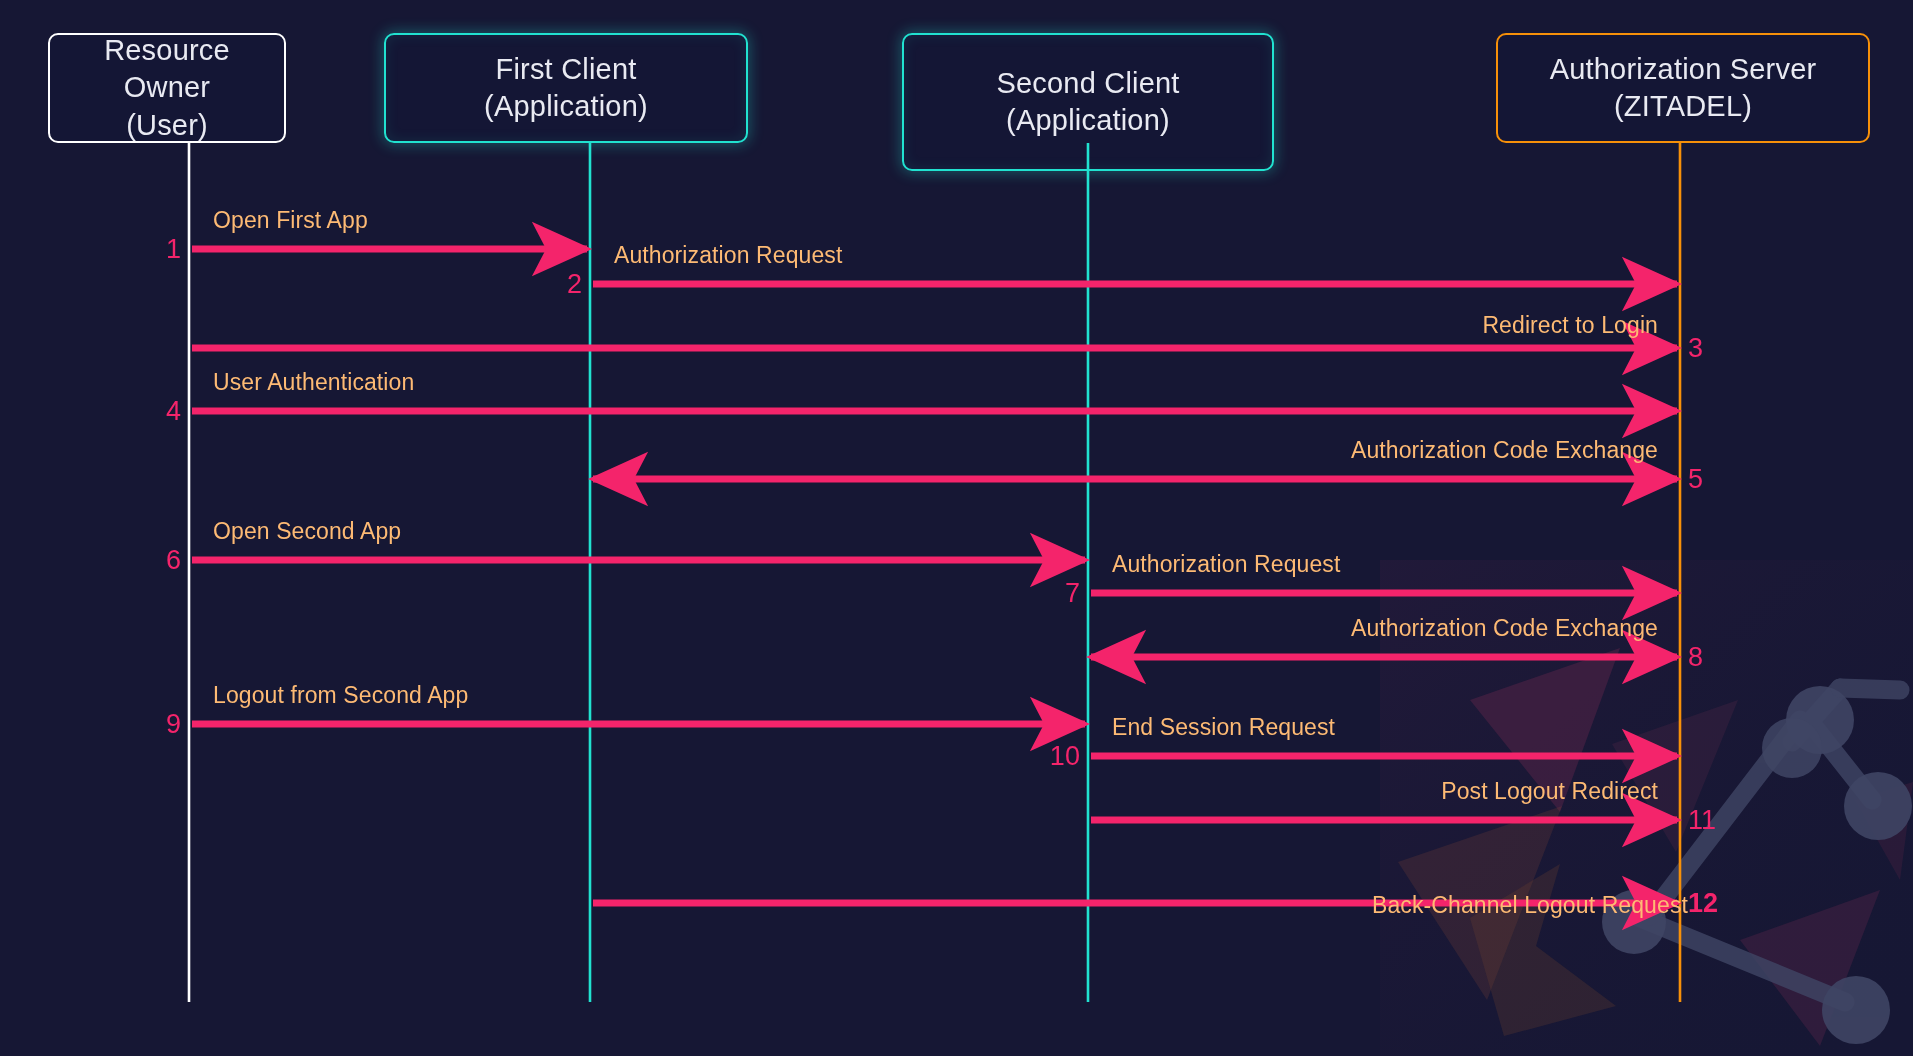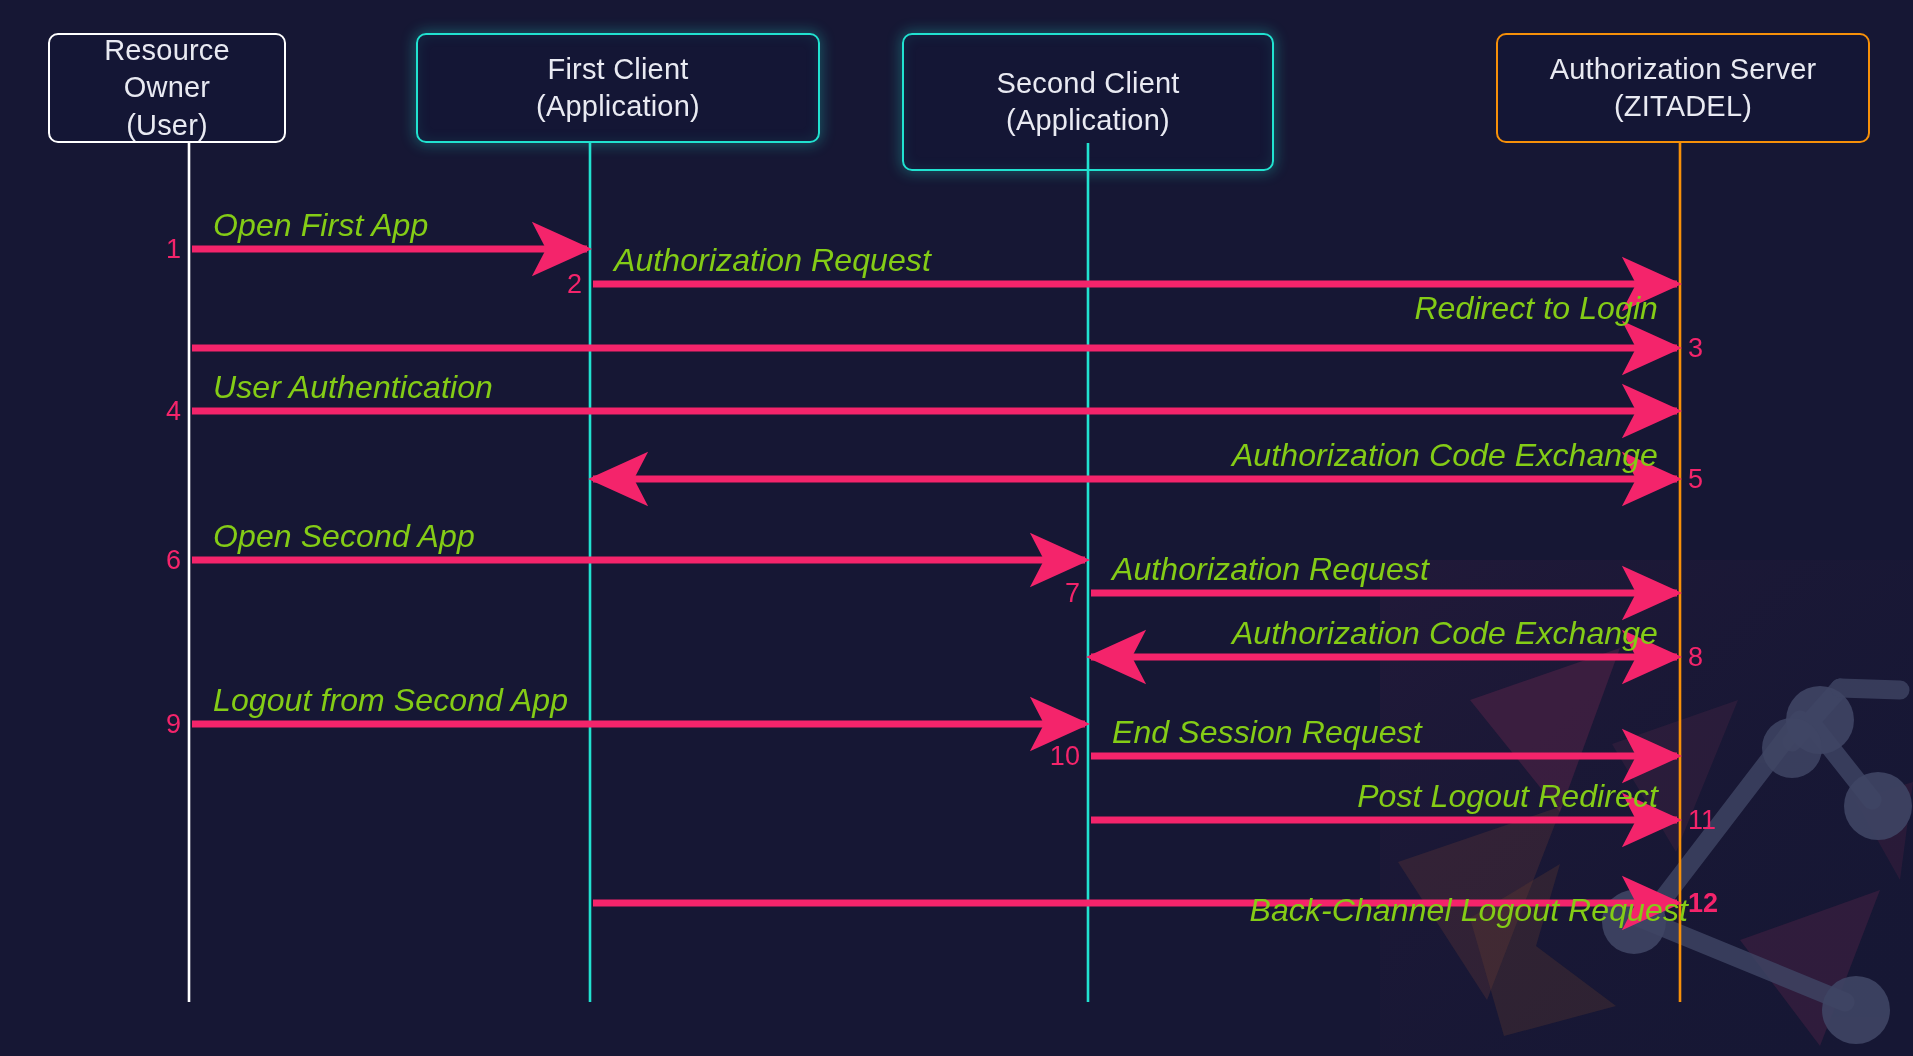--- a/index.html
+++ b/index.html
@@ -52,26 +52,25 @@
   .actor-box.teal {
     border: 2.5px solid #21e2d0;
     box-shadow: 0 0 14px 2px rgba(33,226,208,0.30),
                 inset 0 0 14px 0 rgba(33,226,208,0.10);
   }
   .actor-box.orange {
     border: 2.5px solid #f79009;
   }
   .msg-label {
     position: absolute;
-    color: #84cc16;
-    font-size: 32px;
+    color: #fdba74;
+    font-size: 23px;
     font-weight: 300;
     white-space: nowrap;
     letter-spacing: 0.1px;
-    font-style: italic;
   }
   .msg-label.right-align { transform: translateX(-100%); }
   .seq-num {
     position: absolute;
     color: #f4246b;
     font-size: 27px;
     font-weight: 300;
     white-space: nowrap;
     letter-spacing: 0.1px;
   }
@@ -116,21 +115,21 @@
       <path d="M1840 688 L1900 690"></path>
     </g>
     <g fill="#3f4564" opacity="0.85">
       <circle cx="1792" cy="748" r="30"></circle>
     </g>
   </svg>
 
   <div class="actor-box plain" style="left:48px;top:33px;width:238px;height:110px;">Resource
 Owner
 (User)</div>
-  <div class="actor-box teal" style="left:416px;top:33px;width:404px;height:110px;">First Client
+  <div class="actor-box teal" style="left:384px;top:33px;width:364px;height:110px;">First Client
 (Application)</div>
   <div class="actor-box teal" style="left:902px;top:33px;width:372px;height:138px;">Second Client
 (Application)</div>
   <div class="actor-box orange" style="left:1496px;top:33px;width:374px;height:110px;">Authorization Server
 (ZITADEL)</div>
 
   <svg id="diagram-svg" viewBox="0 0 1913 1056">
     <defs>
       <marker id="arrowR" viewBox="0 0 12 12" refX="11" refY="6" markerWidth="9" markerHeight="9" orient="auto-start-reverse">
         <path d="M0.5 0.8 L12 6 L0.5 11.2 L3.2 6 Z" fill="#f4246b"></path>
@@ -156,21 +155,21 @@
         <line x1="1091" x2="1677" y1="820" y2="820" stroke="#f4246b" stroke-width="7" marker-end="url(#arrowR)"></line>
         <line x1="593" x2="1677" y1="903" y2="903" stroke="#f4246b" stroke-width="7" marker-end="url(#arrowR)"></line>
       </g>
   </svg>
 
   <div id="label-layer">
       <div class="msg-label" style="left: 213px; top: 207px;">Open First App</div>
       <div class="seq-num left-of" style="left: 181px; top: 249px;">1</div>
       <div class="msg-label" style="left: 614px; top: 242px;">Authorization Request</div>
       <div class="seq-num left-of" style="left: 582px; top: 284px;">2</div>
-      <div class="msg-label right-align" style="left: 1658px; top: 290px;">Redirect to Login</div>
+      <div class="msg-label right-align" style="left: 1658px; top: 312px;">Redirect to Login</div>
       <div class="seq-num right-of" style="left: 1688px; top: 348px;">3</div>
       <div class="msg-label" style="left: 213px; top: 369px;">User Authentication</div>
       <div class="seq-num left-of" style="left: 181px; top: 411px;">4</div>
       <div class="msg-label right-align" style="left: 1658px; top: 437px;">Authorization Code Exchange</div>
       <div class="seq-num right-of" style="left: 1688px; top: 479px;">5</div>
       <div class="msg-label" style="left: 213px; top: 518px;">Open Second App</div>
       <div class="seq-num left-of" style="left: 181px; top: 560px;">6</div>
       <div class="msg-label" style="left: 1112px; top: 551px;">Authorization Request</div>
       <div class="seq-num left-of" style="left: 1080px; top: 593px;">7</div>
       <div class="msg-label right-align" style="left: 1658px; top: 615px;">Authorization Code Exchange</div>

